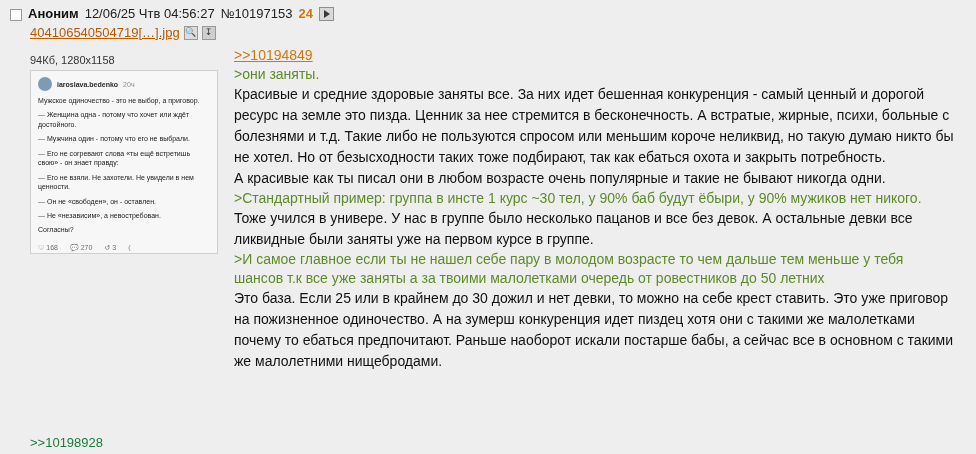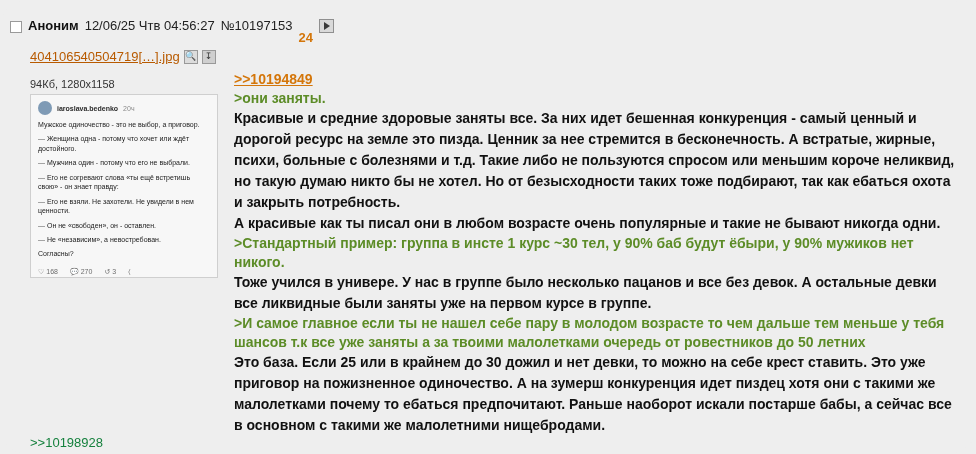--- a/index.html
+++ b/index.html
@@ -46,21 +46,20 @@
   .poster-name {
     font-weight: bold;
     color: #111111;
   }
   .post-date, .post-no {
     color: #222222;
   }
   .reply-count {
     color: #d4760a;
     font-weight: bold;
-    margin-top: 24px;
   }
   .play-btn {
     width: 15px;
     height: 14px;
     background: #d9d9d9;
     border: 1px solid #8f8f8f;
     display: inline-flex;
     align-items: center;
     justify-content: center;
     box-sizing: border-box;
@@ -171,21 +170,20 @@
     display: inline-flex;
     align-items: center;
     gap: 2px;
   }
   .text-col {
     flex: 1 1 auto;
     padding-left: 4px;
     padding-right: 12px;
     padding-top: 24px;
     box-sizing: border-box;
-    font-weight: bold;
   }
   .reply-link {
     color: #d4760a;
     text-decoration: underline;
     font-size: 14px;
     cursor: pointer;
     display: block;
     line-height: 19px;
   }
   .quote {

